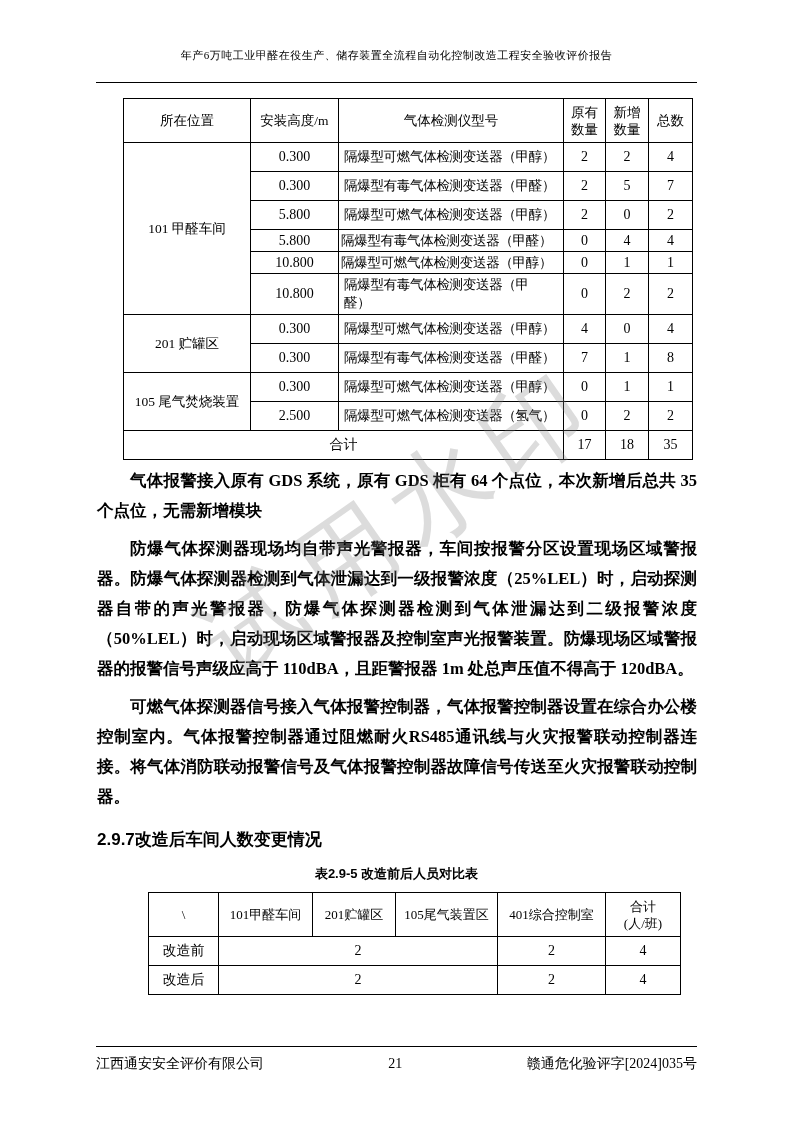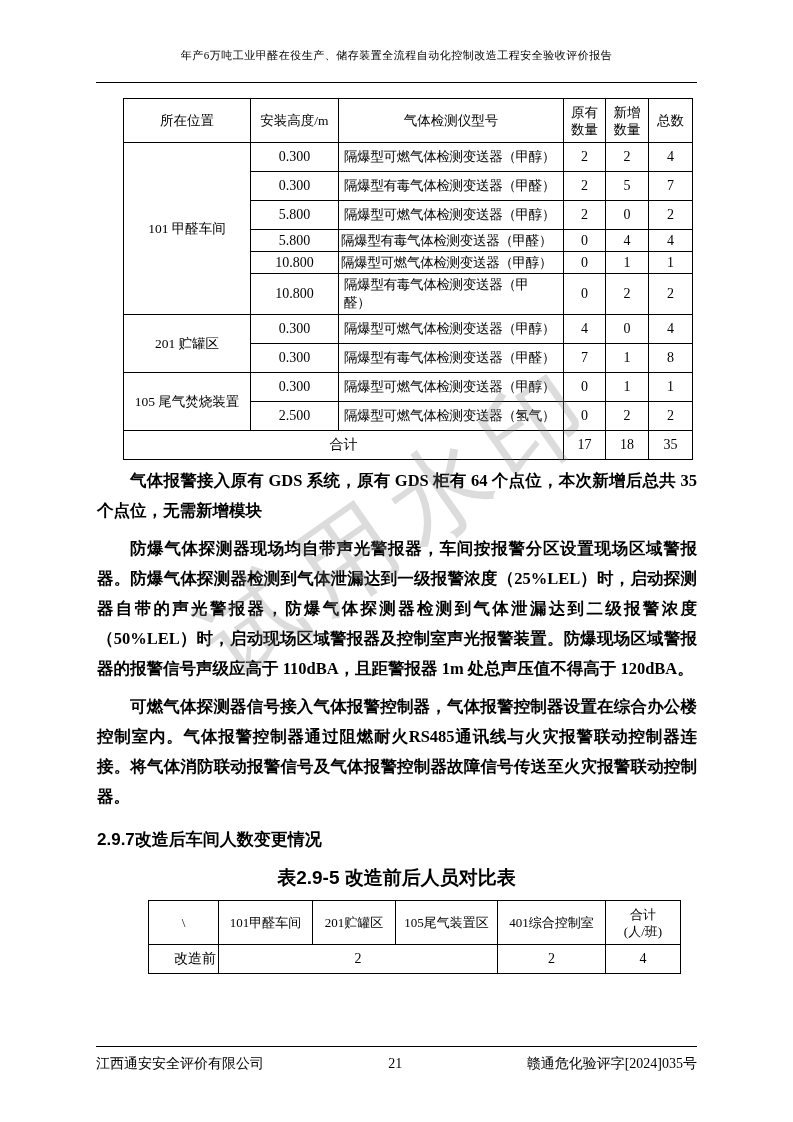--- a/index.html
+++ b/index.html
@@ -50,27 +50,27 @@
   
   .section-heading {
     margin: 16px 96px 0 97px;
     font-family: "Liberation Sans", "DejaVu Sans", sans-serif;
     font-weight: bold; font-size: 17px;
   }
   .table-caption {
     margin-top: 14px;
     text-align: center;
     font-family: "Liberation Sans", "DejaVu Sans", sans-serif;
-    font-weight: bold; font-size: 19px;
+    font-weight: bold; font-size: 13px;
   }
   
   .staff-table { width: 532px; margin: 9px 0 0 148px; font-size: 14px; }
   .staff-table th { font-size: 13px; text-align: center; padding: 3px 1px; line-height: 17px; height: 44px; white-space: pre-line; }
   .staff-table td { text-align: center; padding: 4px 2px; line-height: 20px; height: 29px; }
-  .staff-table td.row-label { text-align: right; }
+  .staff-table td.row-label { text-align: center; }
   
   .footer {
     position: absolute; left: 96px; top: 1046px; width: 601px;
     border-top: 1px solid #000;
     padding-top: 8px;
     display: flex; justify-content: space-between; align-items: baseline;
     font-size: 14px;
   }
 </style>
 </head>
@@ -219,20 +219,26 @@
 (人/班)</th>
       </tr>
     </thead>
     <tbody>
       <tr>
         <td class="row-label">改造前</td>
         <td colspan="3">2</td>
         <td>2</td>
         <td>4</td>
       </tr>
+      <tr>
+        <td class="row-label">改造后</td>
+        <td colspan="3">2</td>
+        <td>2</td>
+        <td>4</td>
+      </tr>
     </tbody>
   </table>
 
   <div class="footer">
     <span>江西通安安全评价有限公司</span>
     <span>21</span>
     <span>赣通危化验评字[2024]035号</span>
   </div>
 
 </div>

